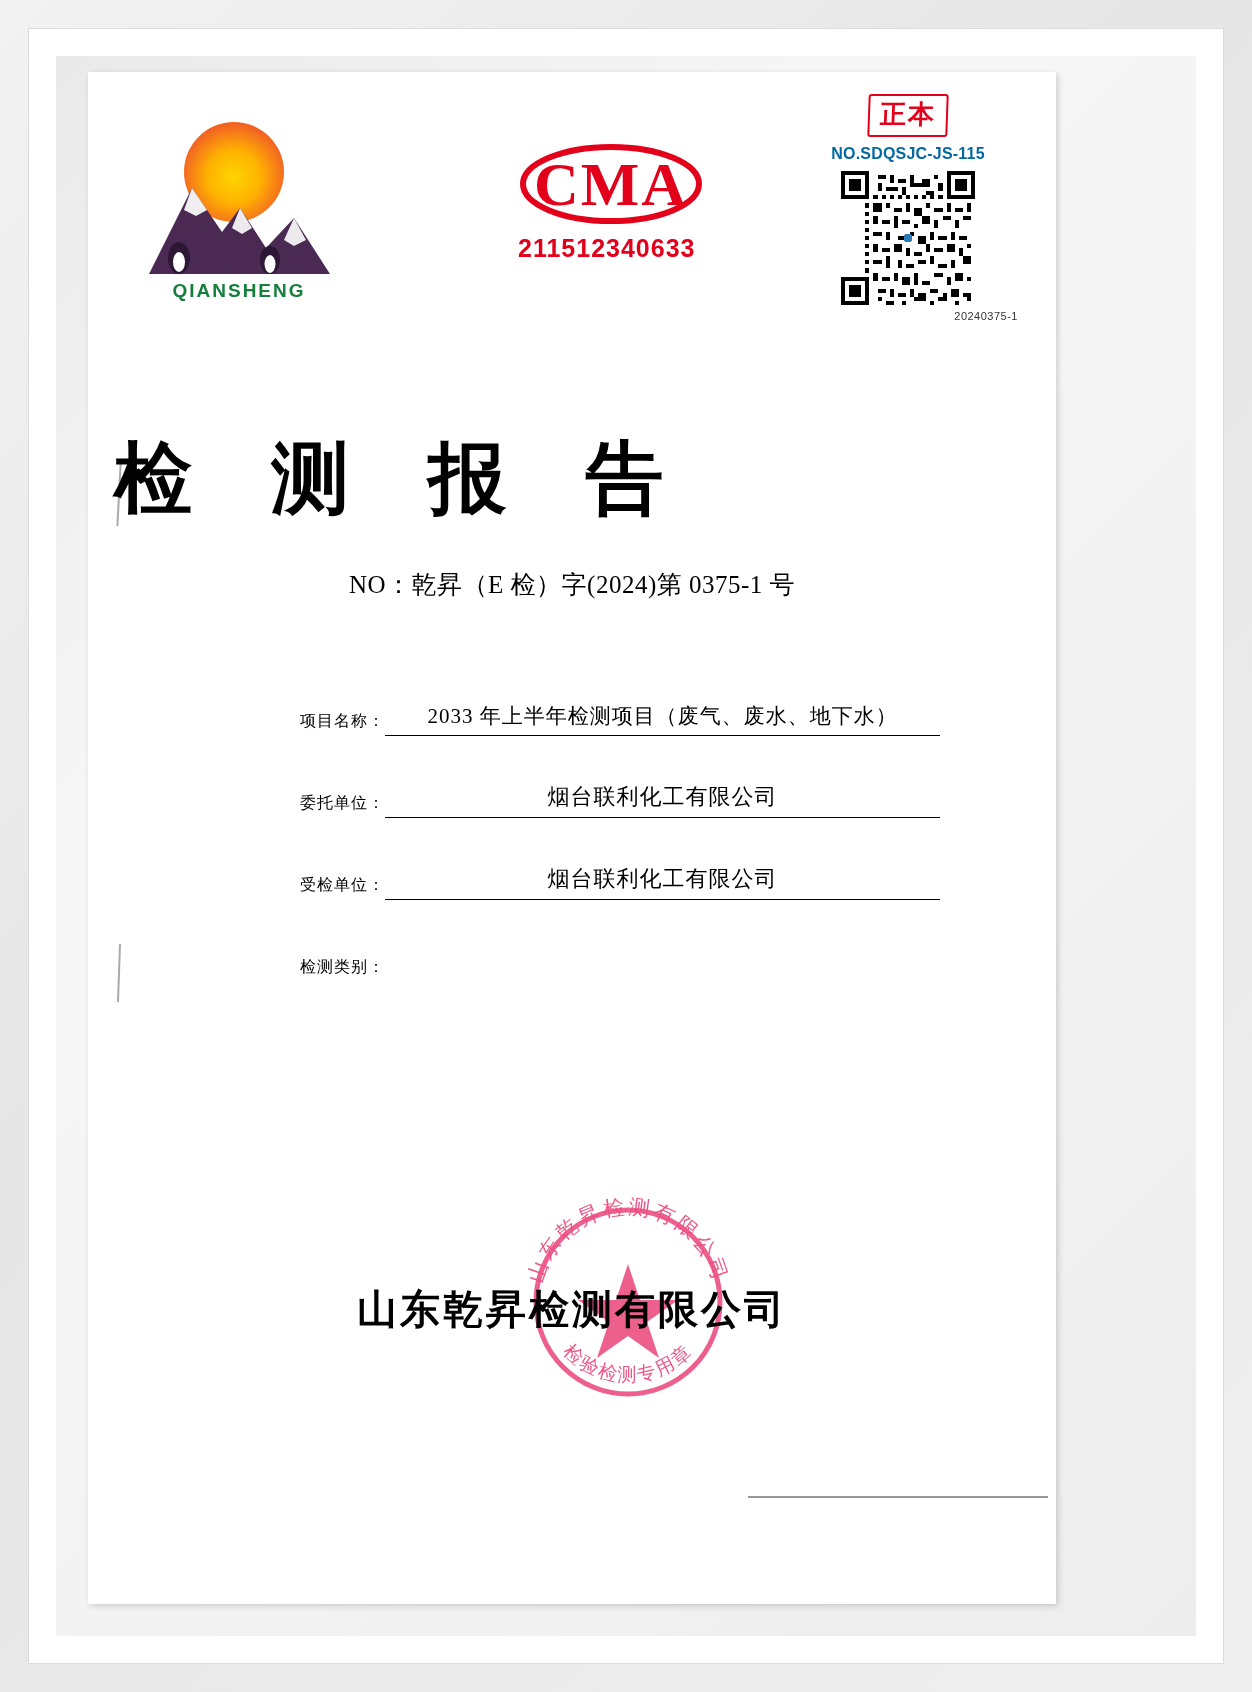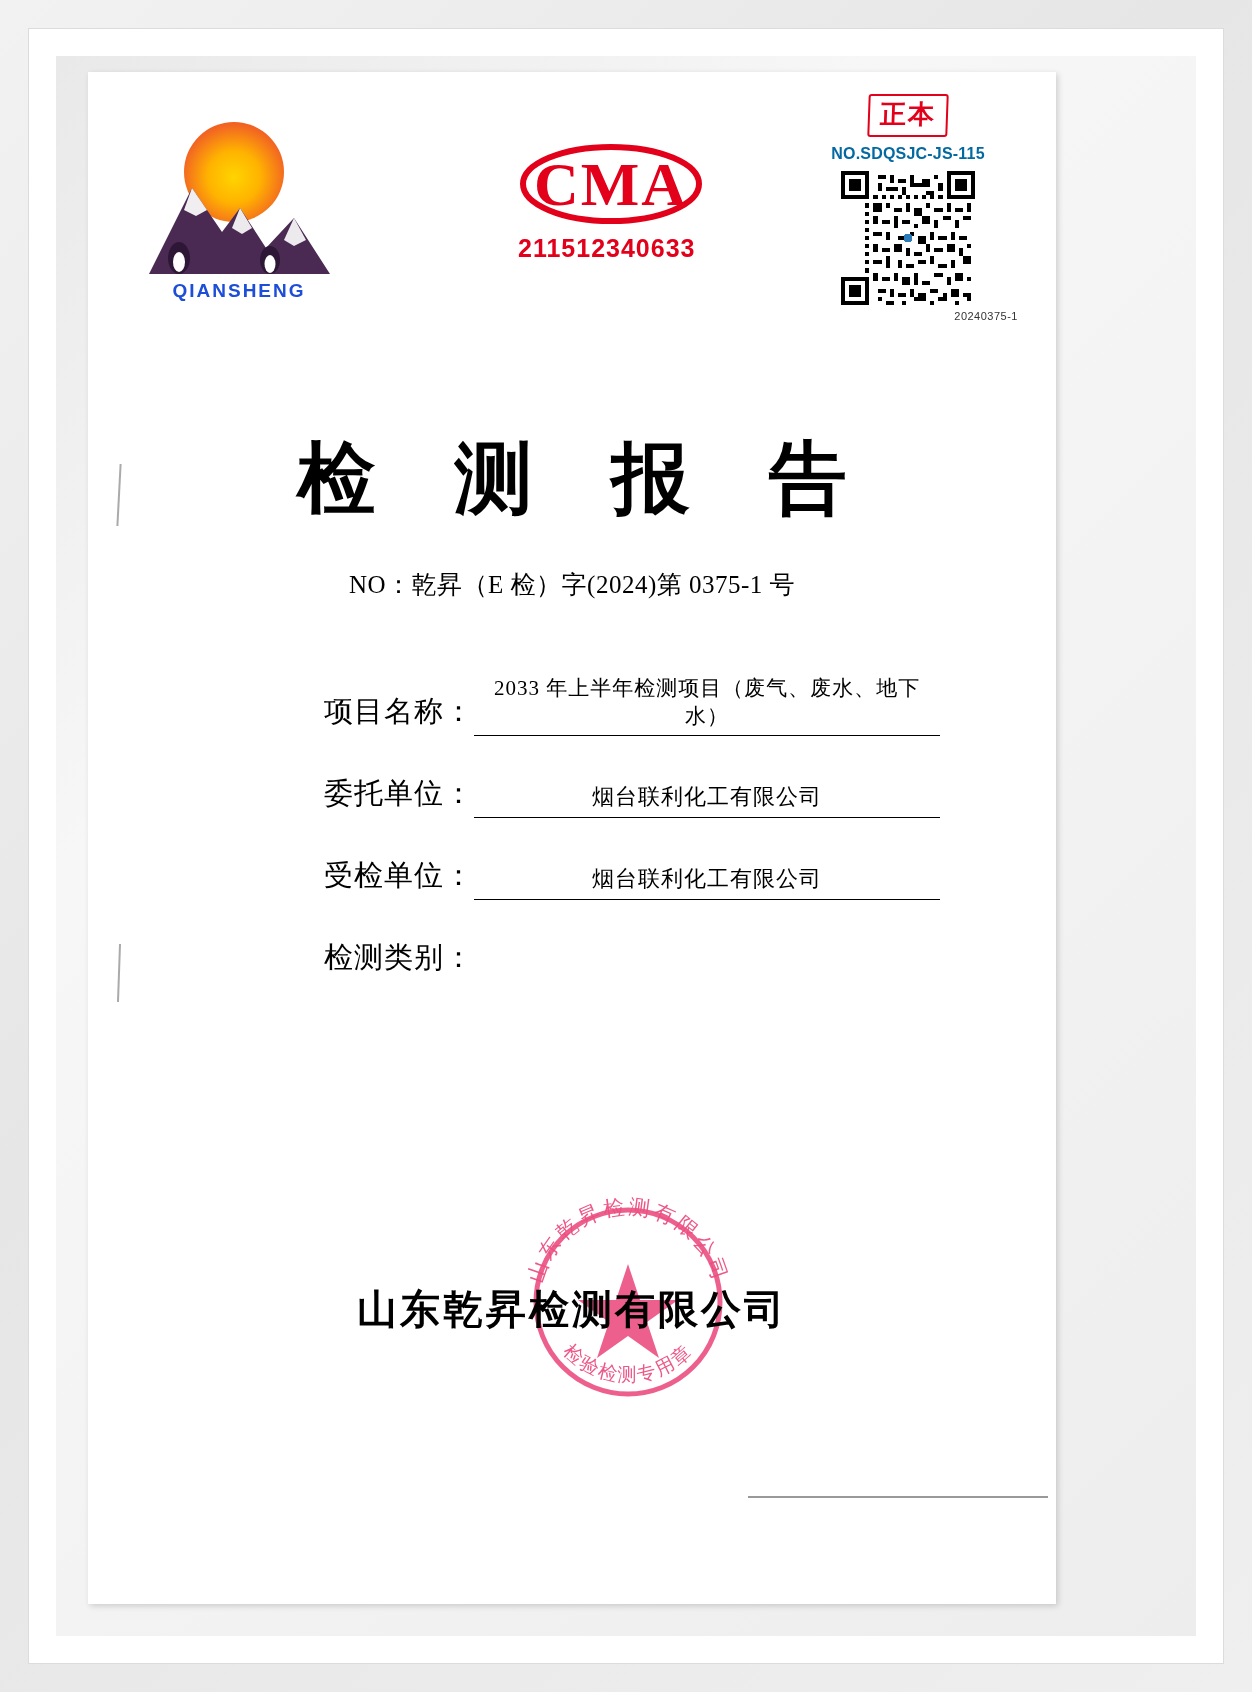--- a/index.html
+++ b/index.html
@@ -72,21 +72,21 @@
   }
   .logo-text {
     position: absolute;
     left: 0; top: 158px;
     width: 190px;
     text-align: center;
     font-family: "Liberation Sans", sans-serif;
     font-weight: bold;
     font-size: 19px;
     letter-spacing: 2px;
-    color: #1d4ed8;
+    color: #15803d;
   }
 
   
   .cma {
     position: absolute;
     left: 430px; top: 70px;
     width: 230px;
     text-align: left;
   }
   .cma-oval {
@@ -142,21 +142,20 @@
     color: #333;
     letter-spacing: 0.5px;
     text-align: right;
   }
 
   
   .title {
     position: absolute;
     left: 0; top: 355px;
     width: 968px;
-    text-align: center;
     font-family: "DejaVu Serif", "Liberation Serif", serif;
     font-weight: bold;
     font-size: 78px;
     letter-spacing: 26px;
     text-indent: 26px;
     color: #000;
   }
   .subtitle {
     position: absolute;
     left: 0; top: 496px;
@@ -173,25 +172,24 @@
     left: 212px; top: 600px;
     width: 640px;
   }
   .field-row {
     display: flex;
     align-items: flex-end;
     height: 64px;
     margin-bottom: 18px;
   }
   .field-label {
-    font-size: 29px;
+    font-size: 16px;
     white-space: nowrap;
     padding-bottom: 4px;
     letter-spacing: 1px;
-    margin-left: 24px;
   }
   .field-value {
     flex: 1;
     border-bottom: 1.5px solid #000;
     text-align: center;
     font-size: 22px;
     padding-bottom: 5px;
     letter-spacing: 1px;
   }
   .field-value.tight {

